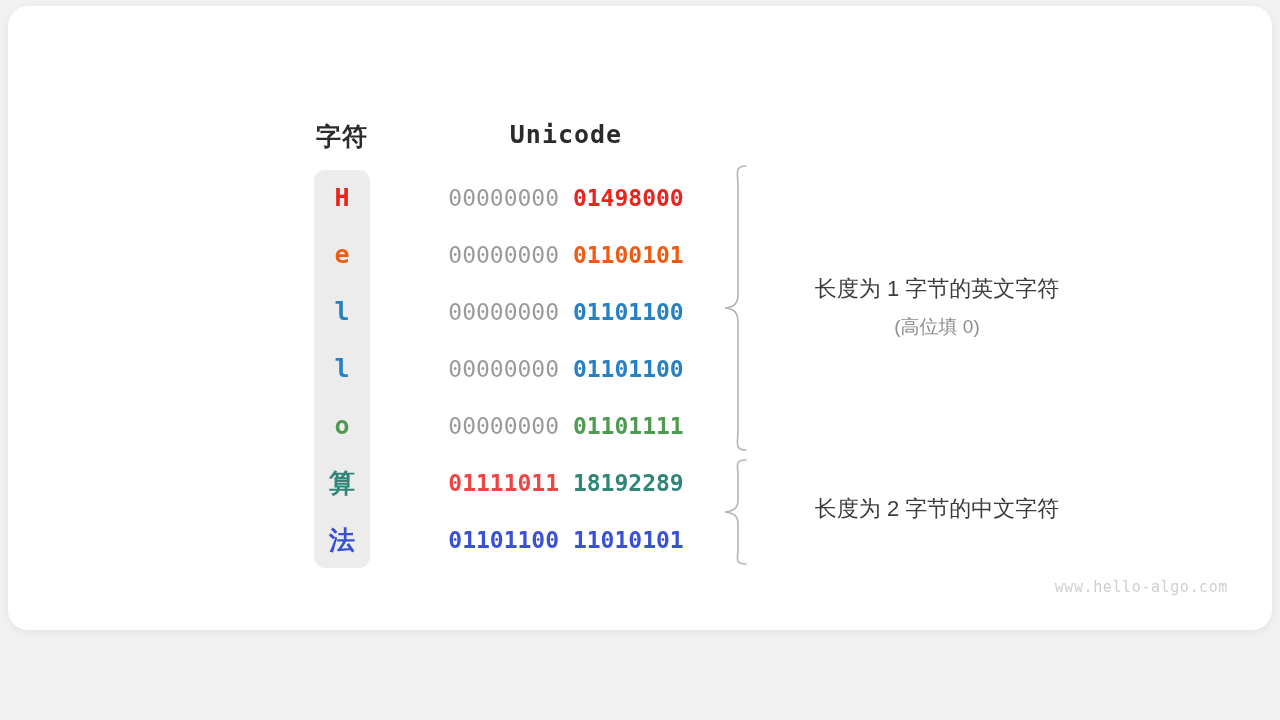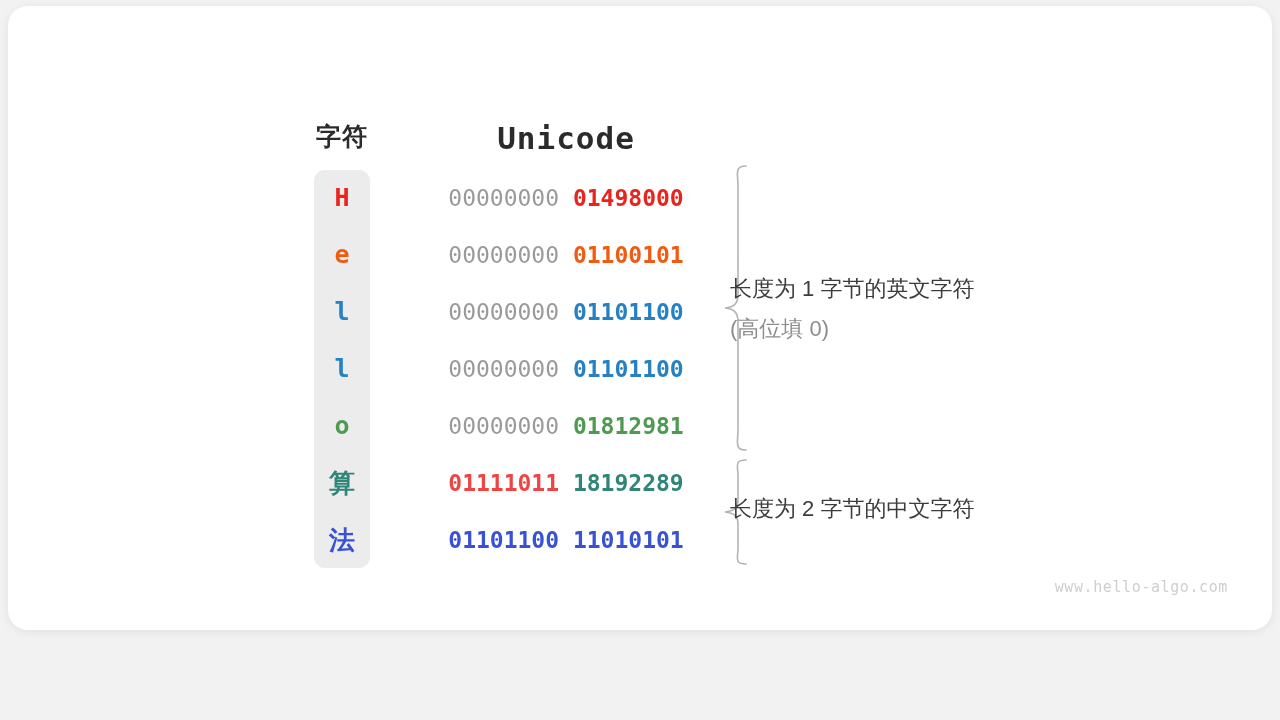--- a/index.html
+++ b/index.html
@@ -38,21 +38,21 @@
     width: 56px;
     text-align: center;
     font-size: 25px;
     letter-spacing: 1px;
   }
   #hdr-unicode {
     left: 432px;
     top: 114px;
     width: 252px;
     text-align: center;
-    font-size: 31px;
+    font-size: 25px;
     font-family: "DejaVu Sans Mono", "Liberation Mono", monospace;
     letter-spacing: 1px;
   }
 
   
   #char-pill {
     position: absolute;
     left: 306px;
     top: 164px;
     width: 56px;
@@ -105,26 +105,26 @@
     position: absolute;
     overflow: visible;
   }
 
   
   .note {
     position: absolute;
     color: #3c3c3c;
     font-size: 22px;
     white-space: nowrap;
-    text-align: left;
+    text-align: center;
   }
   .note .sub {
     display: block;
     color: #8d8d8d;
-    font-size: 22px;
+    font-size: 19px;
     margin-top: 10px;
   }
   #note-1 {
     left: 722px;
     top: 268px;
     width: 414px;
   }
   #note-2 {
     left: 722px;
     top: 488px;
@@ -159,21 +159,21 @@
       <div class="char-cell" style="top: 348px; color: rgb(37, 129, 196);">l</div>
       <div class="char-cell" style="top: 405px; color: rgb(78, 154, 81);">o</div>
       <div class="char-cell cjk" style="top: 462px; color: rgb(47, 133, 119);">算</div>
       <div class="char-cell cjk" style="top: 519px; color: rgb(57, 81, 212);">法</div>
     </div>
   <div id="bin-rows">
       <div class="bin-row" style="top: 177px;"><span class="bin-hi">00000000</span><span> </span><span class="bin-lo" style="color: rgb(232, 36, 28);">01498000</span></div>
       <div class="bin-row" style="top: 234px;"><span class="bin-hi">00000000</span><span> </span><span class="bin-lo" style="color: rgb(239, 91, 17);">01100101</span></div>
       <div class="bin-row" style="top: 291px;"><span class="bin-hi">00000000</span><span> </span><span class="bin-lo" style="color: rgb(37, 129, 196);">01101100</span></div>
       <div class="bin-row" style="top: 348px;"><span class="bin-hi">00000000</span><span> </span><span class="bin-lo" style="color: rgb(37, 129, 196);">01101100</span></div>
-      <div class="bin-row" style="top: 405px;"><span class="bin-hi">00000000</span><span> </span><span class="bin-lo" style="color: rgb(78, 154, 81);">01812981</span></div>
+      <div class="bin-row" style="top: 405px;"><span class="bin-hi">00000000</span><span> </span><span class="bin-lo" style="color: rgb(78, 154, 81);">01101111</span></div>
       <div class="bin-row" style="top: 462px;"><span class="bin-hi filled" style="color: #ef4444;">01111011</span><span> </span><span class="bin-lo" style="color: rgb(47, 133, 119);">18192289</span></div>
       <div class="bin-row" style="top: 519px;"><span class="bin-hi filled" style="color: rgb(57, 81, 212);">01101100</span><span> </span><span class="bin-lo" style="color: rgb(57, 81, 212);">11010101</span></div>
     </div>
 
   <svg class="brace" id="brace-1" style="left:714px; top:158px;" width="34" height="288" viewBox="0 0 34 288">
     <path d="M24 2 C 12 2, 16 10, 16 22 L 16 130 C 16 140, 12 143, 3 144
              C 12 145, 16 148, 16 158 L 16 266 C 16 278, 12 286, 24 286" fill="none" stroke="#b4b4b4" stroke-width="1.6" stroke-linecap="round"></path>
   </svg>
 
   <svg class="brace" id="brace-2" style="left:714px; top:452px;" width="34" height="108" viewBox="0 0 34 108">

